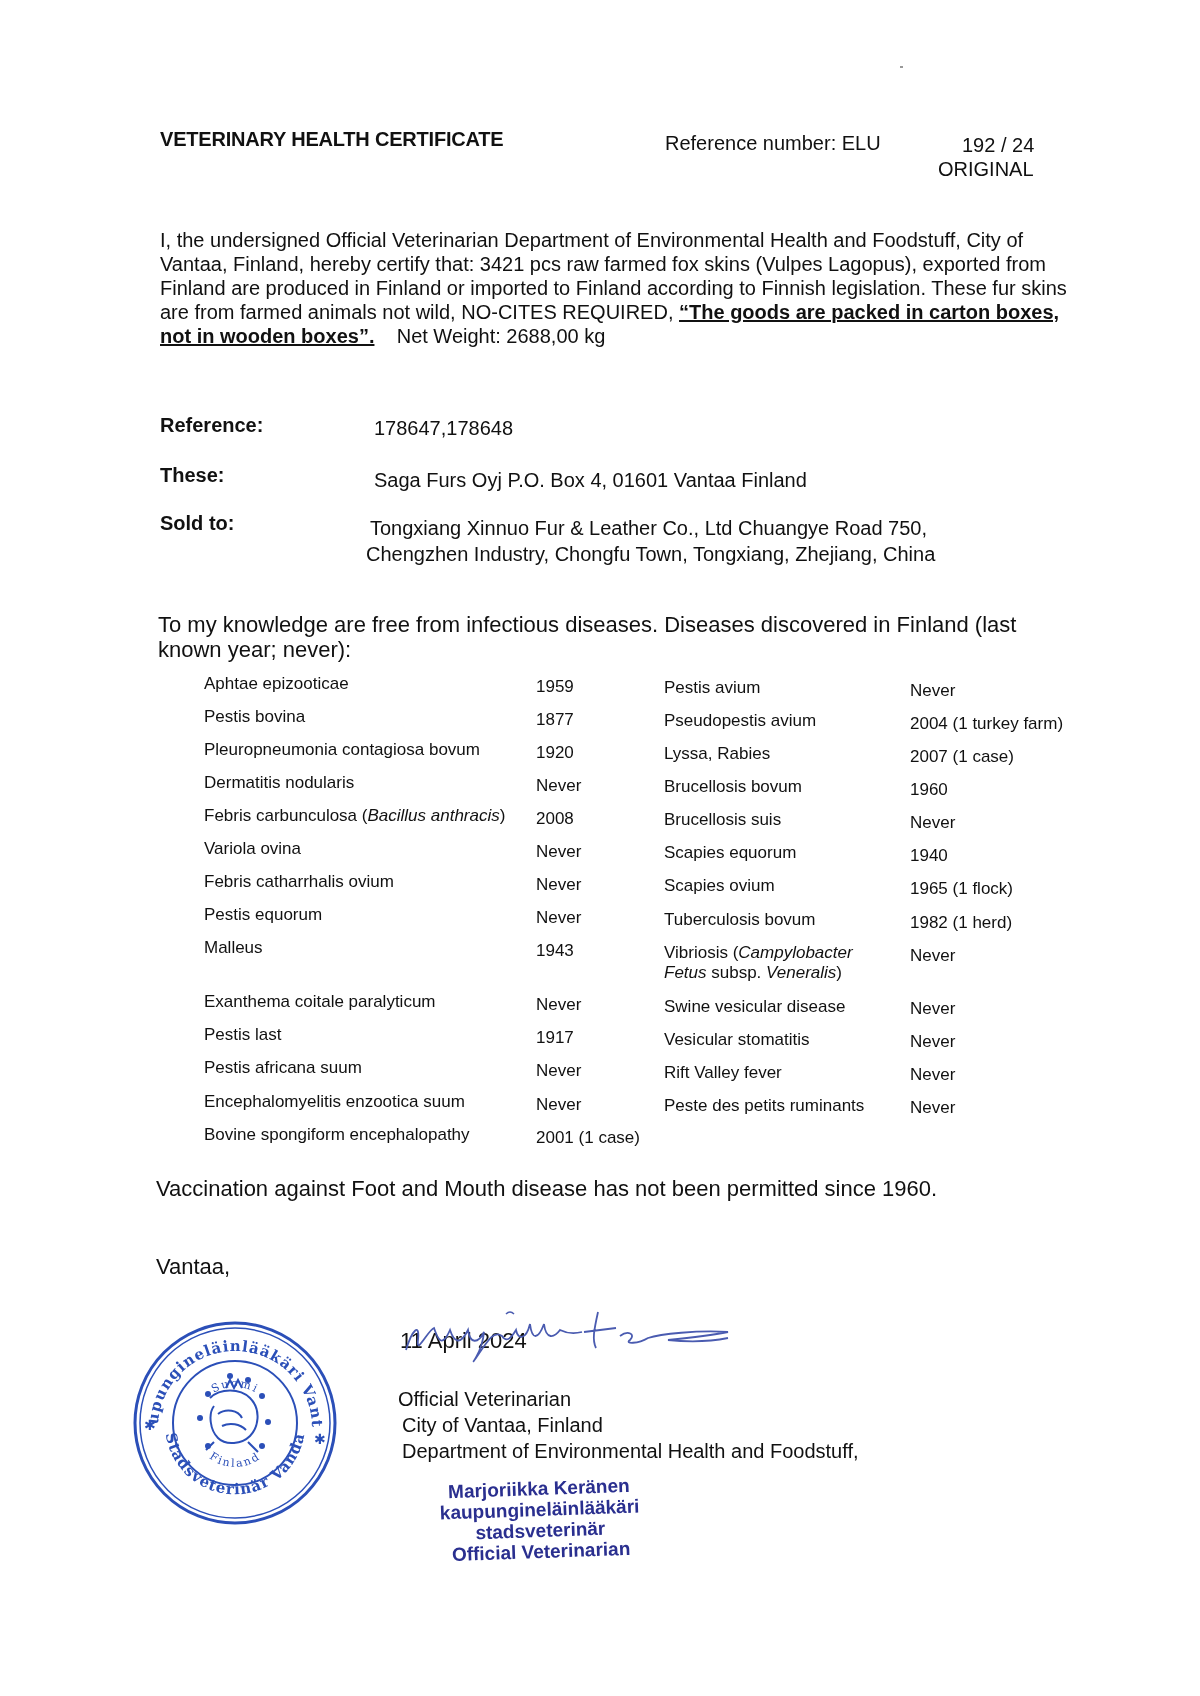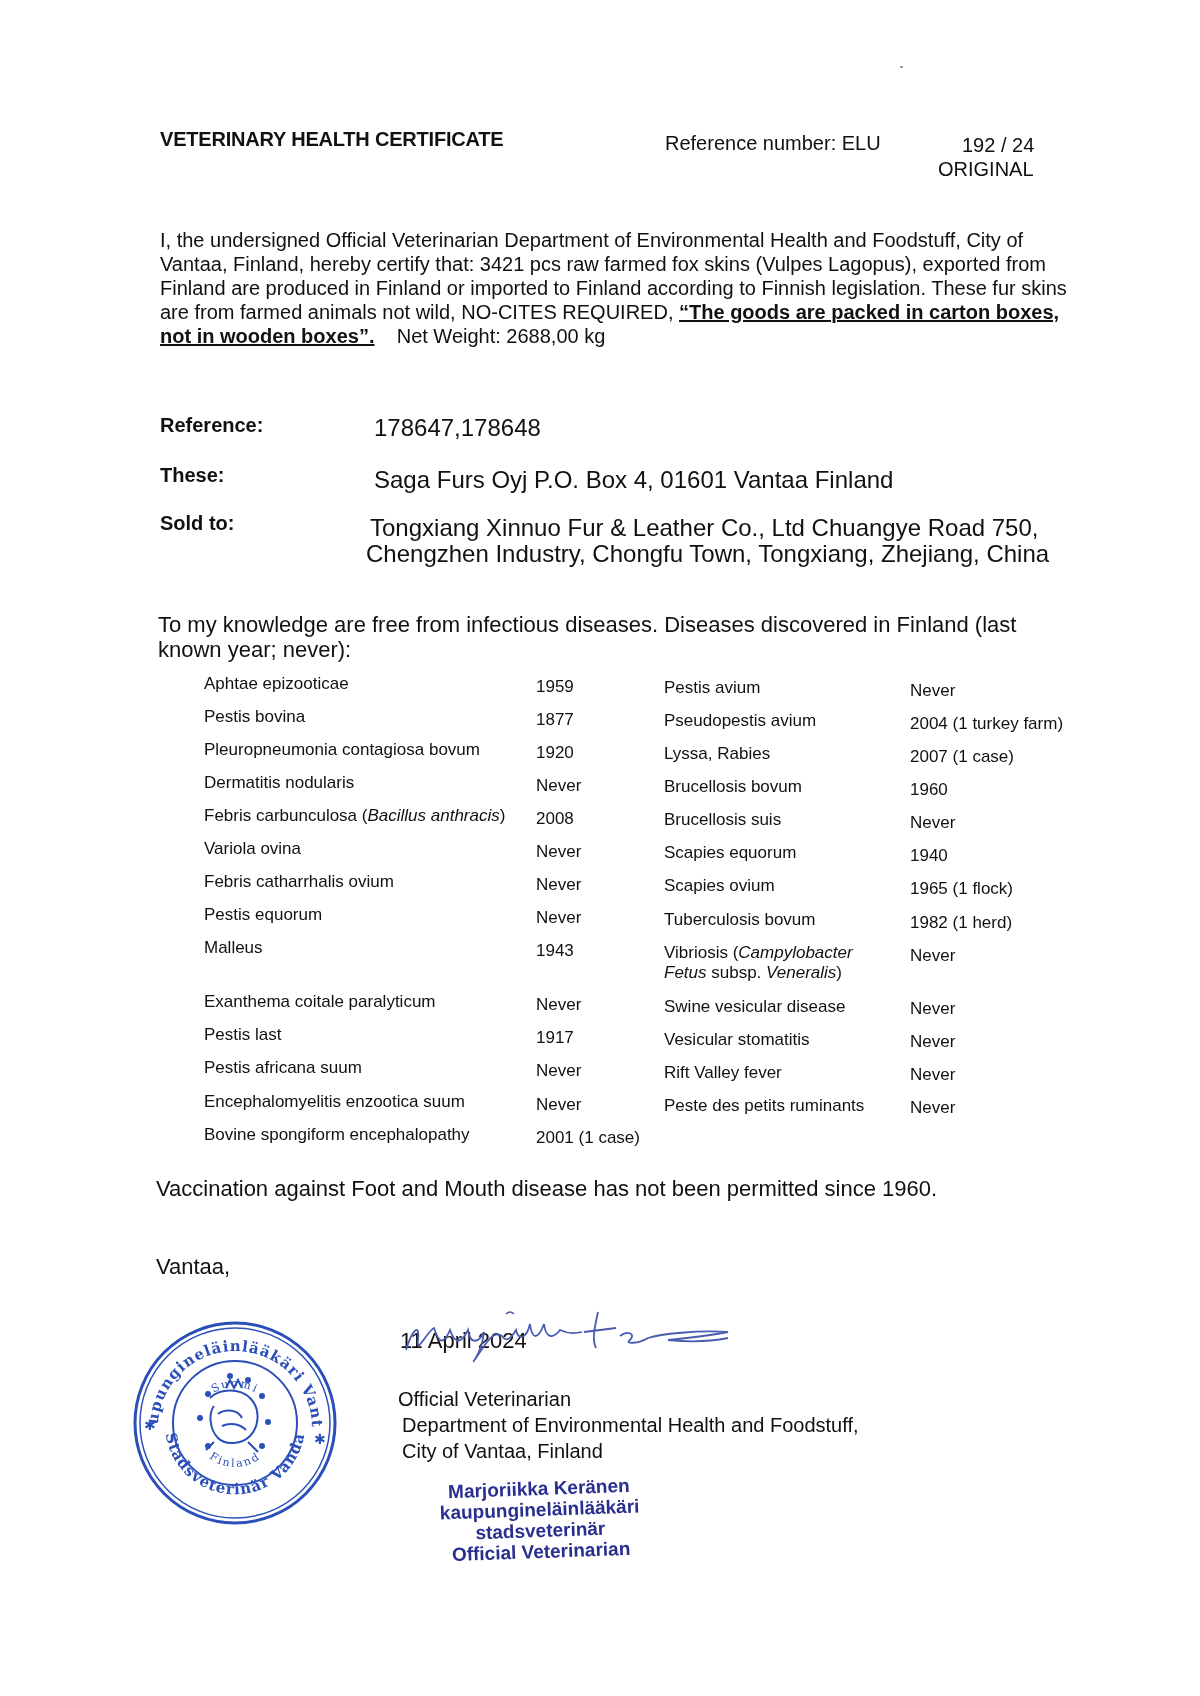--- a/index.html
+++ b/index.html
@@ -5,21 +5,21 @@
   html, body { margin: 0; padding: 0; background: #ffffff; }
   body { width: 1200px; height: 1696px; position: relative; overflow: hidden; color: #111; font-family: "Liberation Sans", "DejaVu Sans", sans-serif; }
   .abs { position: absolute; }
   .title { left: 160px; top: 128px; font-size: 20px; font-weight: bold; letter-spacing: -0.2px; }
   .refnum { left: 665px; top: 132px; font-size: 20px; text-align: right; }
   .refnum-val { left: 962px; top: 134px; font-size: 20px; }
   .original { left: 938px; top: 158px; font-size: 20px; text-align: right; }
   .intro { left: 160px; top: 228px; width: 910px; font-size: 20px; line-height: 24px; }
   .intro .ul { font-weight: bold; text-decoration: underline; }
   .kv-label { font-size: 20px; font-weight: bold; left: 160px; }
-  .kv-val { font-size: 24px; left: 374px; line-height: 26px; }
+  .kv-val { font-size: 20px; left: 374px; line-height: 26px; }
   .free-text { left: 158px; top: 612px; width: 910px; font-size: 22px; line-height: 25px; }
   .disease { font-size: 17px; }
   .col1n { left: 204px; }
   .col1v { left: 536px; }
   .col2n { left: 664px; }
   .col2v { left: 910px; }
   .vacc { left: 156px; top: 1176px; font-size: 22px; }
   .place { left: 156px; top: 1254px; font-size: 22px; }
   .date { left: 400px; top: 1328px; font-size: 22px; }
   .sig-block { left: 398px; top: 1386px; font-size: 20px; line-height: 26px; }
@@ -178,22 +178,22 @@
 <div class="abs date">11 April 2024</div>
 
 <svg class="abs signature" viewBox="0 0 360 70">
   <path d="M8 50 C 14 30, 22 22, 20 40 C 18 56, 30 30, 36 28 C 40 40, 44 48, 52 30 C 56 42, 62 46, 70 30 C 72 44, 80 44, 86 32 C 84 54, 70 68, 78 58 C 90 40, 96 30, 104 36 C 108 42, 112 40, 118 30 C 120 40, 128 40, 132 24 C 134 40, 140 40, 146 24 C 148 40, 156 38, 162 30 C 170 34, 176 34, 184 32" fill="none" stroke="#4a5bb0" stroke-width="1.8"></path>
   <path d="M200 12 C 196 30, 194 40, 198 48 M186 32 L 218 28 M222 36 C 230 30, 238 34, 232 40 C 226 44, 240 44, 250 38 C 262 34, 300 30, 330 32 C 310 36, 290 38, 270 40 C 290 42, 310 42, 330 38" fill="none" stroke="#4a5bb0" stroke-width="1.8"></path>
   <path d="M108 14 Q 112 10 116 14" fill="none" stroke="#4a5bb0" stroke-width="1.5"></path>
 </svg>
 
 <div class="abs sig-block">
   <div>Official Veterinarian</div>
+  <div style="padding-left:4px">City of Vantaa, Finland</div>
   <div style="padding-left:4px">Department of Environmental Health and Foodstuff,</div>
-  <div style="padding-left:4px">City of Vantaa, Finland</div>
 </div>
 
 <div class="abs stamp-name">
   <span>Marjoriikka Keränen</span>
   <span>kaupungineläinlääkäri</span>
   <span>stadsveterinär</span>
   <span>Official Veterinarian</span>
 </div>
 
 <svg class="abs seal" viewBox="0 0 210 210">

